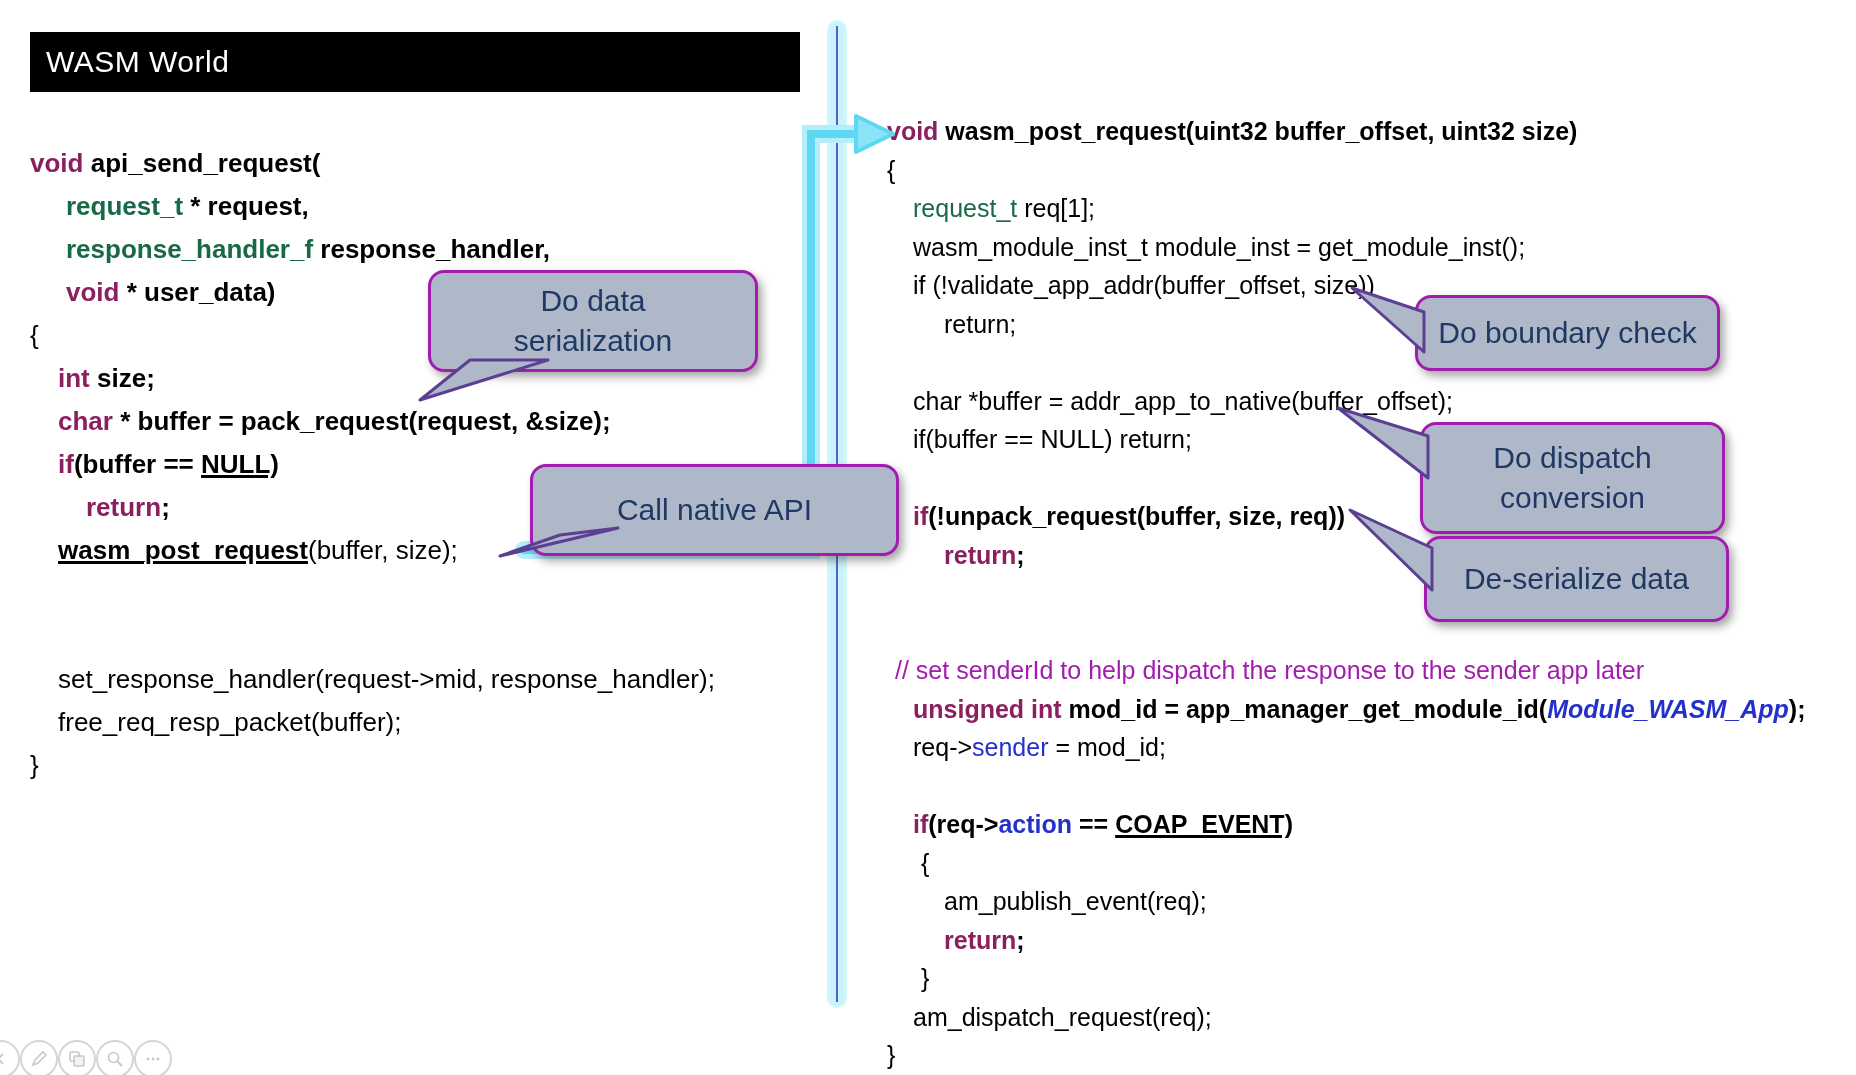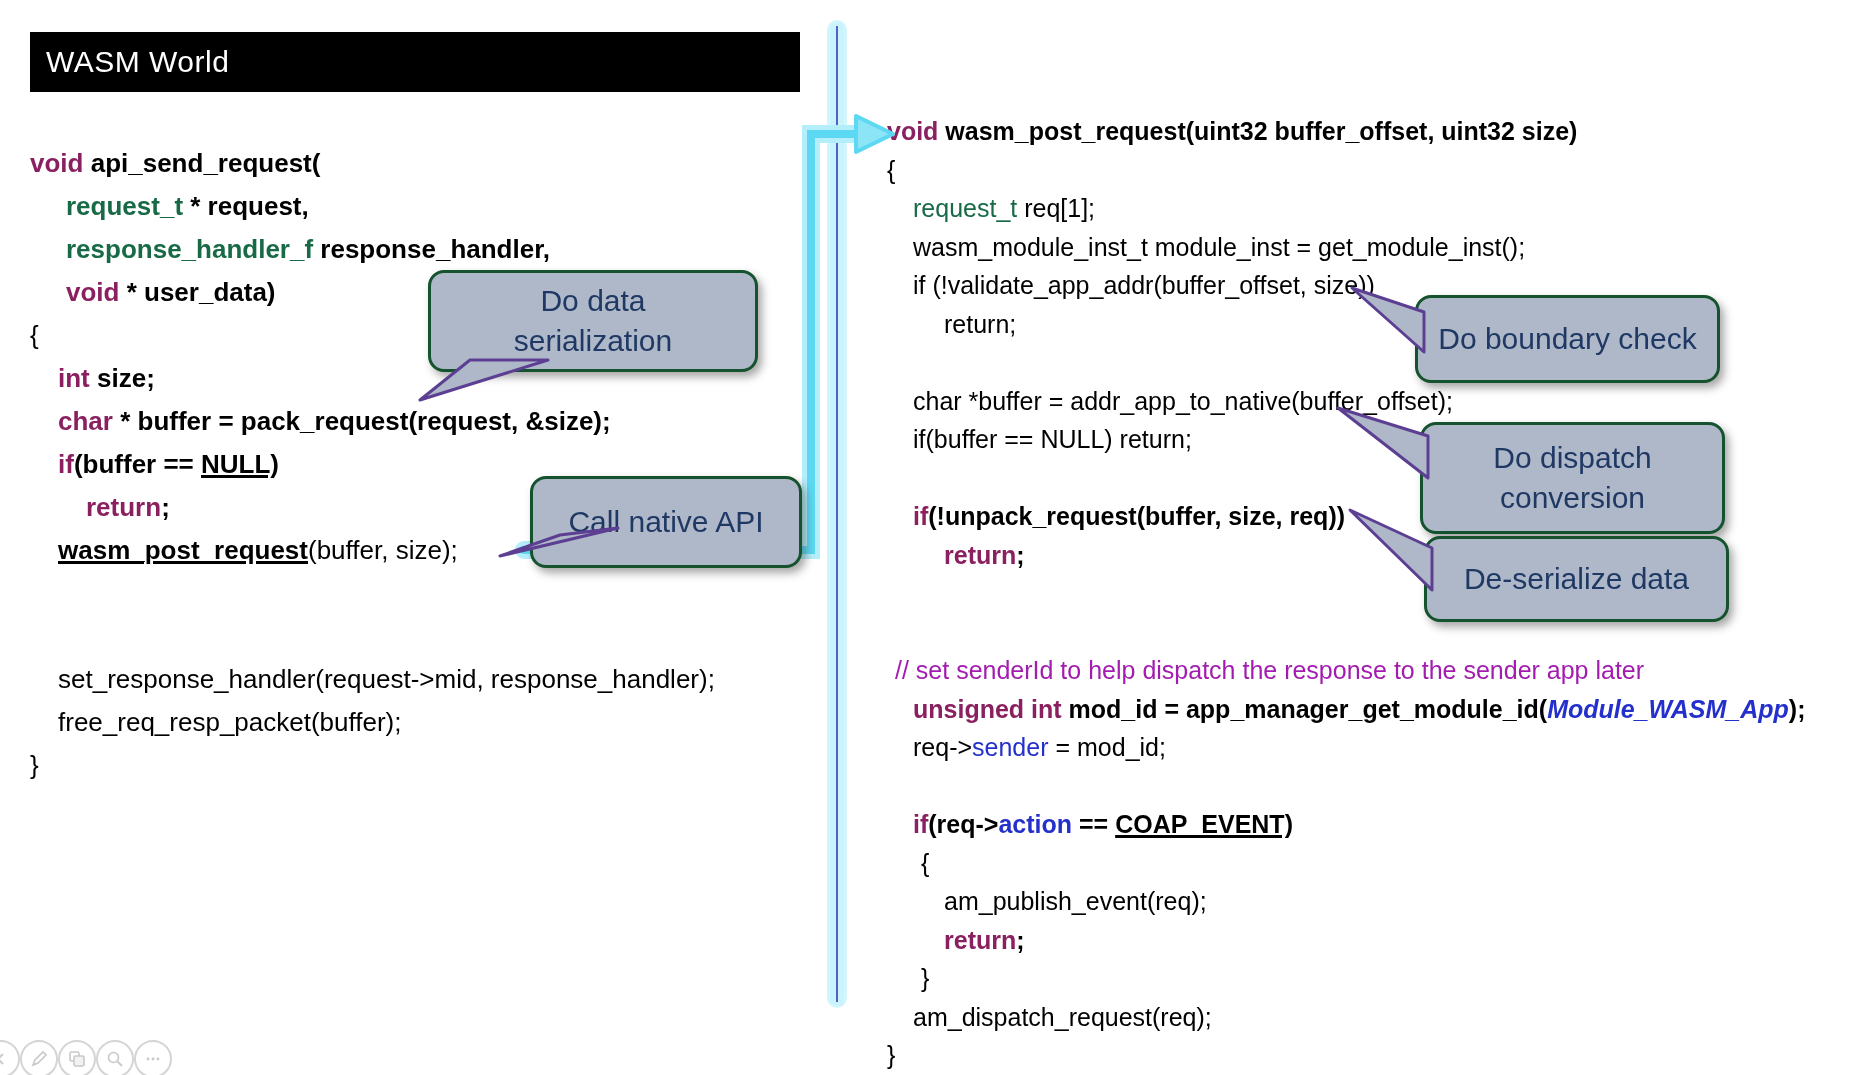--- a/index.html
+++ b/index.html
@@ -33,28 +33,28 @@
   .t{color:#186a46;font-weight:bold;}
   .tr{color:#186a46;}
   .b{color:#2430cc;}
   .bb{color:#2430cc;font-weight:bold;}
   .bi{color:#2430cc;font-weight:bold;font-style:italic;}
   .c{color:#a21caf;}
   .u{text-decoration:underline;text-decoration-thickness:3px;font-weight:bold;}
   .r{font-weight:normal;}
   
   .callout{
-    position:absolute;background:#aeb8c8;border:3px solid #14532d;border-radius:16px;
+    position:absolute;background:#aeb8c8;border:3px solid #a21caf;border-radius:16px;
     color:#1f3864;font-size:30px;display:flex;flex-direction:column;justify-content:center;
     align-items:center;text-align:center;box-sizing:border-box;line-height:40px;
     box-shadow:4px 5px 8px rgba(60,60,60,.45);z-index:3;
   }
   #co-data-serialization{left:428px;top:270px;width:330px;height:102px;}
-  #co-call-native{left:530px;top:476px;width:272px;height:92px;}
-  #co-boundary{left:1415px;top:295px;width:305px;height:88px;}
+  #co-call-native{left:530px;top:464px;width:369px;height:92px;}
+  #co-boundary{left:1415px;top:295px;width:305px;height:76px;}
   #co-address{left:1420px;top:422px;width:305px;height:112px;}
   #co-deserialize{left:1424px;top:536px;width:305px;height:86px;}
   
   #overlay{position:absolute;left:0;top:0;z-index:2;pointer-events:none;}
   #tails{position:absolute;left:0;top:0;z-index:4;pointer-events:none;}
   
   .ctl{
     position:absolute;width:34px;height:34px;border:2px solid #d5d5d5;border-radius:50%;
     background:#fff;display:flex;align-items:center;justify-content:center;z-index:5;
   }

